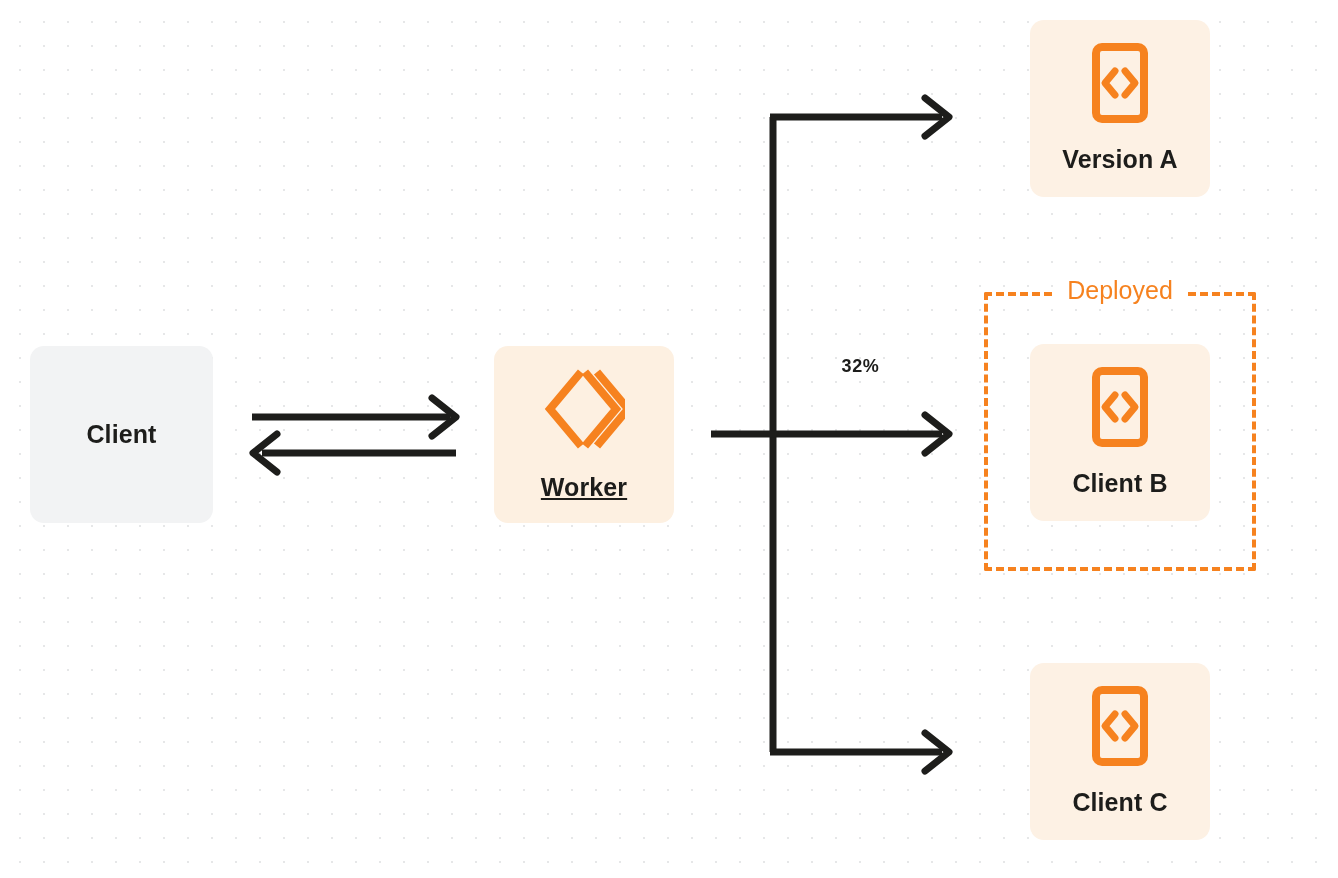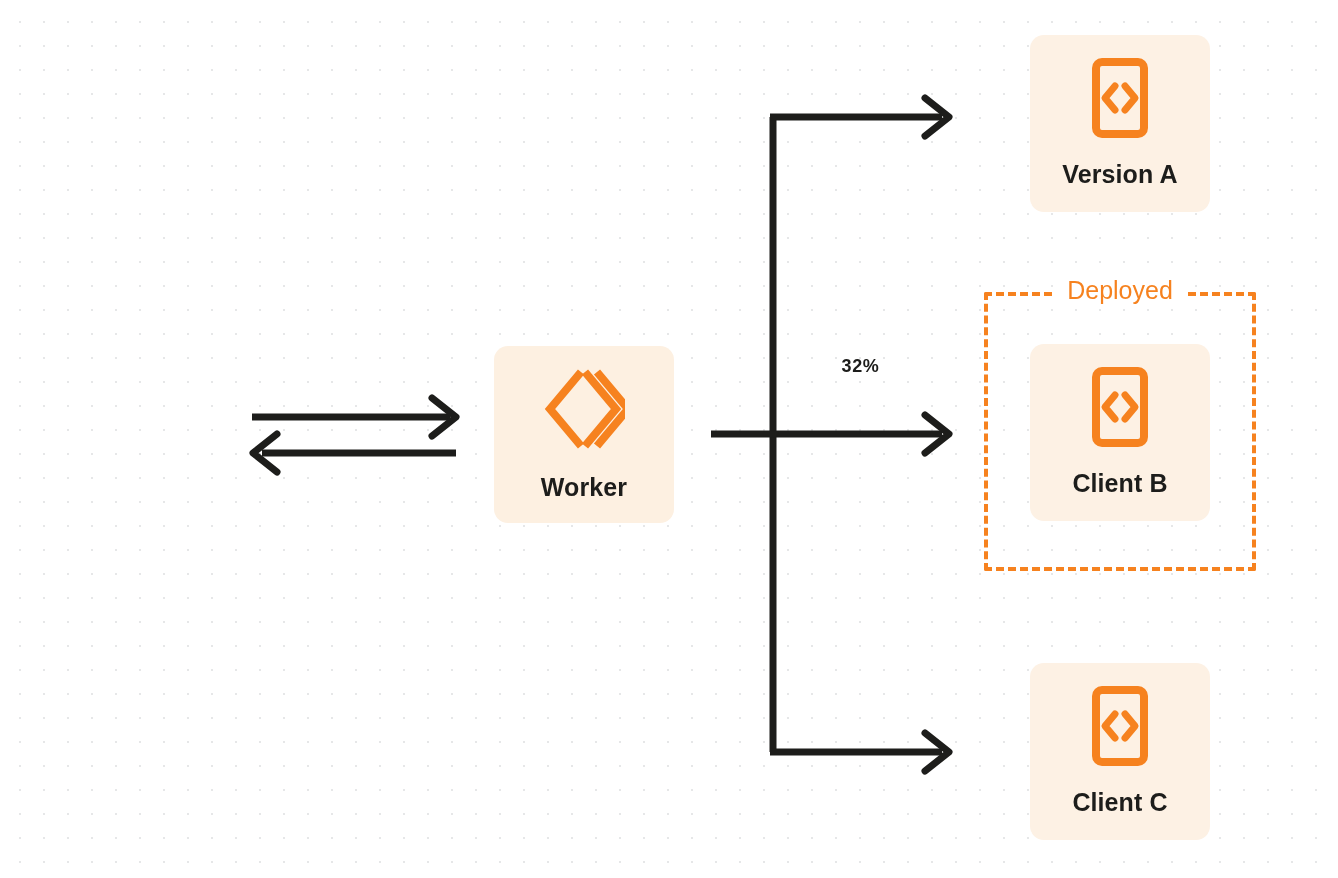--- a/index.html
+++ b/index.html
@@ -52,30 +52,31 @@
   #worker-node {
     left: 494px;
     top: 346px;
     width: 180px;
     height: 177px;
     background: #fdf0e1;
   }
   #worker-node .node-label {
     font-size: 25px;
     margin-top: 22px;
+    text-decoration: underline;
   }
 
   
   .version-node {
     width: 180px;
     height: 177px;
     background: #fdf1e4;
     left: 1030px;
   }
-  #version-a-node { top: 35px; }
+  #version-a-node { top: 20px; }
   #version-b-node { top: 344px; }
   #version-c-node { top: 663px; }
   .version-node .node-label {
     font-size: 25px;
     margin-top: 22px;
   }
 
   .icon-wrap {
     display: block;
     line-height: 0;
@@ -164,20 +165,23 @@
     <g>
       <path d="M 770 752 L 942 752" fill="none" stroke="#1d1d1b" stroke-width="7" stroke-linecap="butt"></path>
       <path d="M 925 733 L 949 752 L 925 771" fill="none" stroke="#1d1d1b" stroke-width="7" stroke-linecap="round" stroke-linejoin="round"></path>
     </g>
   </svg>
 
   <div id="traffic-label">
     <div>32%</div>
   </div>
 
+  <div class="node" id="client-node">
+    <span class="node-label">Client</span>
+  </div>
 
   <div class="node" id="worker-node">
     <span class="icon-wrap">
       <svg width="82" height="84" viewBox="0 0 82 84" xmlns="http://www.w3.org/2000/svg">
 
         <path d="M 38 5 L 7 42 L 38 79" fill="none" stroke="#f6821f" stroke-width="8" stroke-linecap="butt" stroke-linejoin="miter"></path>
 
         <path d="M 42 5 L 73 42 L 42 79" fill="none" stroke="#f6821f" stroke-width="8" stroke-linecap="butt" stroke-linejoin="miter"></path>
 
         <path d="M 54 5 L 85 42 L 54 79" fill="none" stroke="#f6821f" stroke-width="8" stroke-linecap="butt" stroke-linejoin="miter"></path>

